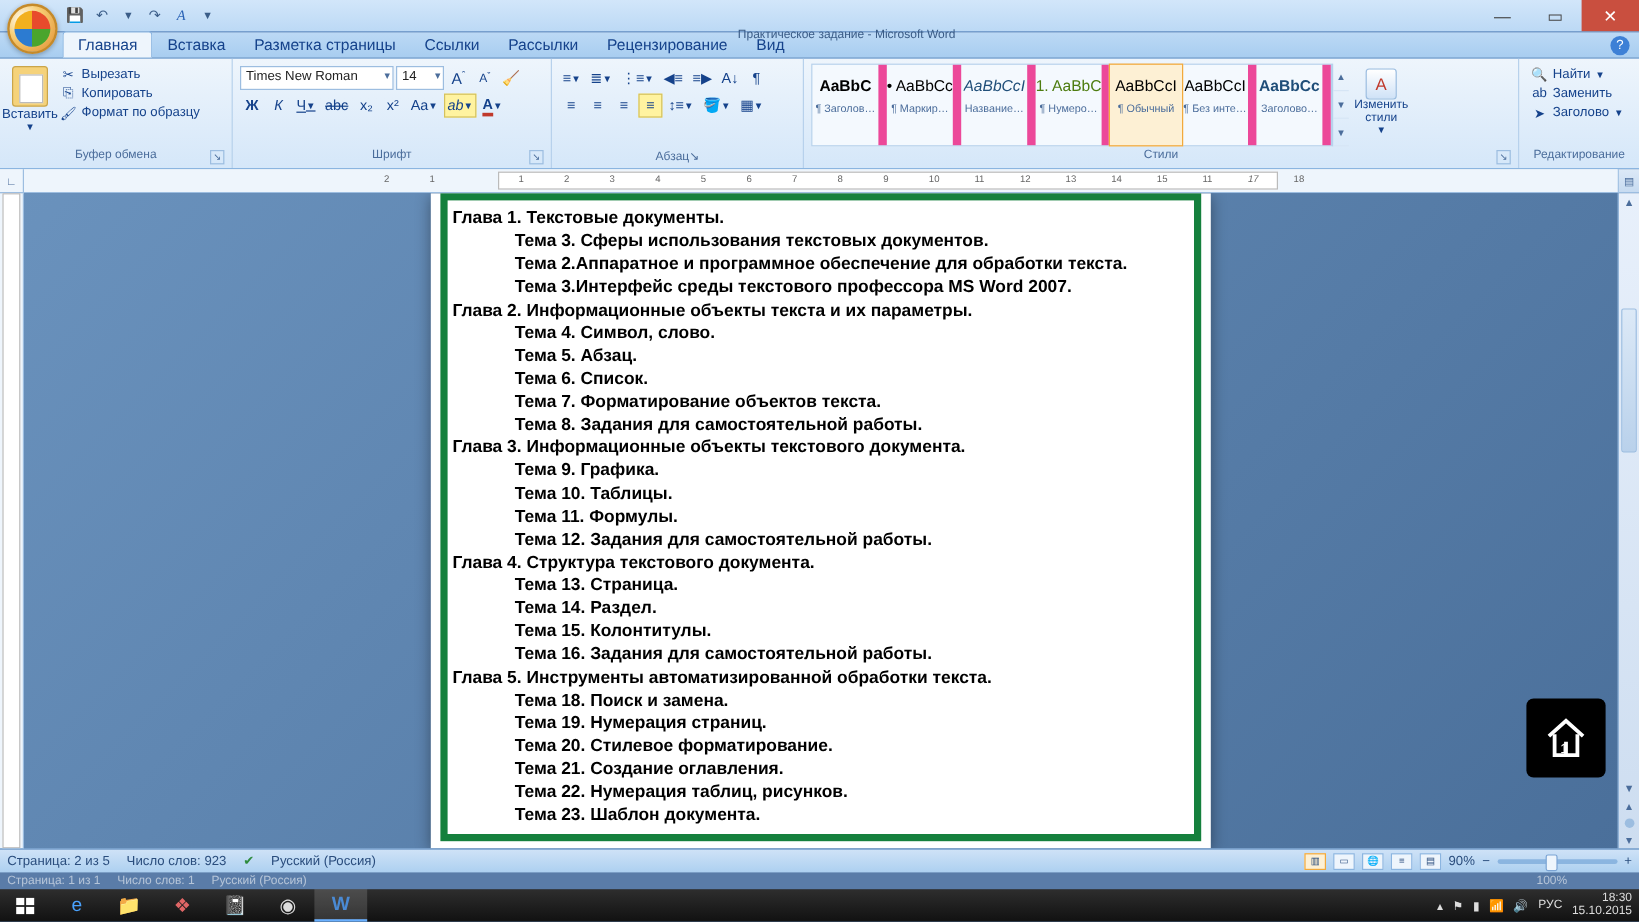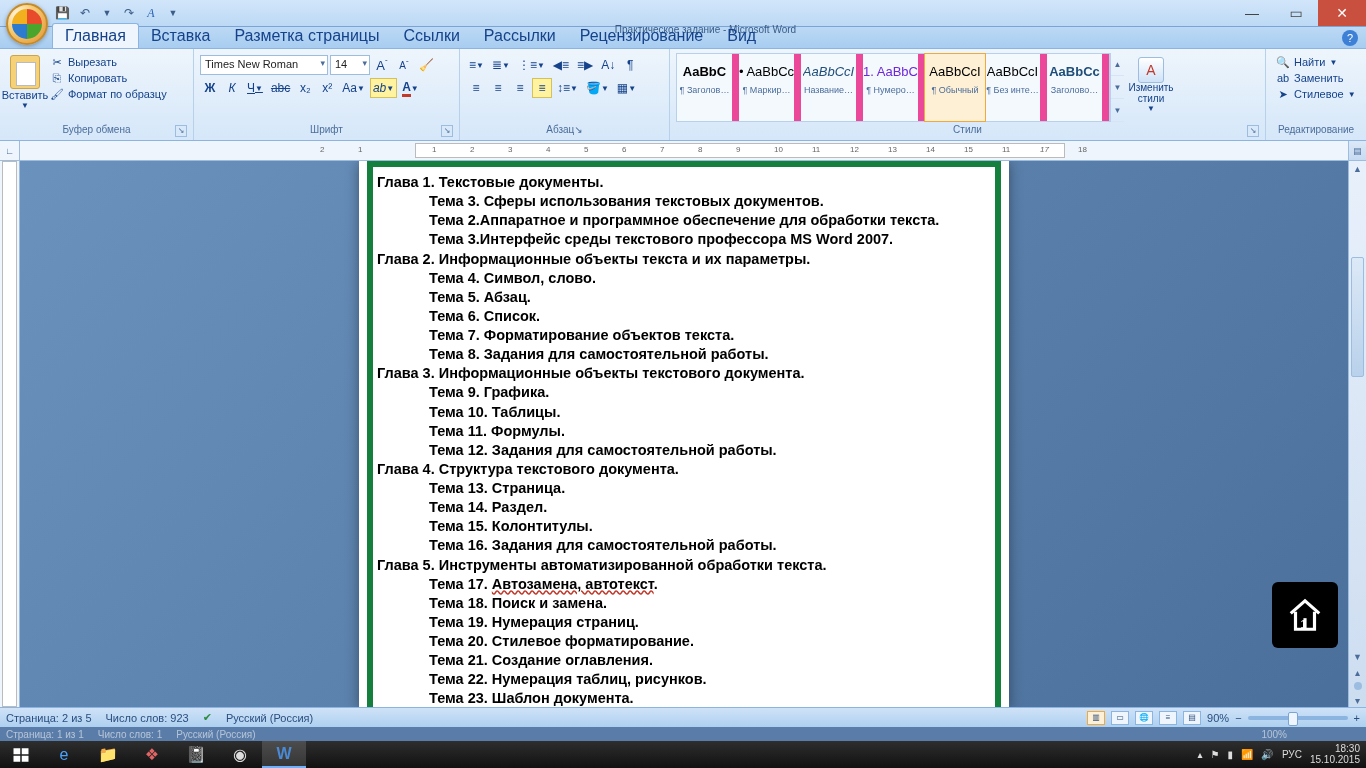--- a/index.html
+++ b/index.html
@@ -11,21 +11,21 @@
 .office-inner { position:absolute; inset:4px; border-radius:50%; background: conic-gradient(#e84b2c 0 90deg,#4aa52d 90deg 180deg,#2c7bd1 180deg 270deg,#f2b01e 270deg 360deg); }
 .qat { margin-left: 55px; display: flex; gap: 6px; align-items: center; }
 .qat .qbtn { width: 16px; height: 16px; display:flex; align-items:center; justify-content:center; color:#3b5d88; font-size:12px; }
 .title-text { flex: 1; text-align: center; font-size: 10px; color: #3a5b86; margin-top: 32px; }
 .win-ctrls { display: flex; height: 100%; }
 .win-ctrls div { width: 44px; display: flex; align-items: center; justify-content: center; color: #444; font-size: 14px; }
 .win-ctrls .close { background: #c94f3f; color: #fff; width: 48px; }
 
 
 .tabstrip { height: 22px; background: linear-gradient(#bcd9f5,#a8cdf0); display: flex; padding-left: 52px; align-items: flex-end; border-bottom: 1px solid #8bb5e0; }
-.tab { padding: 3px 12px; font-size: 16px; color: #15428b; cursor: default; }
+.tab { padding: 3px 12px; font-size: 13px; color: #15428b; cursor: default; }
 .tab.active { background: #eef5fc; border: 1px solid #8bb5e0; border-bottom: none; border-radius: 3px 3px 0 0; }
 .help-btn { margin-left: auto; margin-right: 8px; width:16px; height:16px; border-radius:50%; background:#3d80d6; color:#fff; font-size:11px; display:flex; align-items:center; justify-content:center; align-self:center; }
 
 
 .ribbon { height: 92px; background: linear-gradient(#eef5fc,#d5e7f9); display: flex; border-bottom: 1px solid #8bb5e0; }
 .group { border-right: 1px solid #b7d1ec; display: flex; flex-direction: column; padding: 2px 4px 0; }
 .group-body { flex: 1; display: flex; }
 .group-label { height: 16px; font-size: 10px; color: #4b6d9b; text-align: center; position: relative; }
 .group-label .dlg { position: absolute; right: 2px; top: 1px; width: 12px; height: 12px; border: 1px solid #9cbde0; font-size: 8px; line-height:10px; color:#4b6d9b; }
 
@@ -258,21 +258,21 @@
           </div>
           <div class="style-item">
             <div class="style-prev" style="color: rgb(0, 0, 0);">• AaBbCc</div>
             <div class="style-name">¶ Маркир…</div>
           </div>
           <div class="style-item">
             <div class="style-prev" style="font-style: italic; color: rgb(31, 78, 121);">AaBbCcI</div>
             <div class="style-name">Название…</div>
           </div>
           <div class="style-item">
-            <div class="style-prev" style="color: #6d28d9;">1. AaBbC</div>
+            <div class="style-prev" style="color: #4d7c0f;">1. AaBbC</div>
             <div class="style-name">¶ Нумеро…</div>
           </div>
           <div class="style-item sel">
             <div class="style-prev" style="color: rgb(0, 0, 0);">AaBbCcI</div>
             <div class="style-name">¶ Обычный</div>
           </div>
           <div class="style-item">
             <div class="style-prev" style="color: rgb(0, 0, 0);">AaBbCcI</div>
             <div class="style-name">¶ Без инте…</div>
           </div>
@@ -304,21 +304,21 @@
             <span class="mini-icon">🔍</span>
             <span>Найти</span>
             <span style="font-size:8px">▼</span>
           </div>
       <div class="clip-row">
             <span class="mini-icon">ab</span>
             <span>Заменить</span>
           </div>
       <div class="clip-row">
             <span class="mini-icon">➤</span>
-            <span>Стилевое</span>
+            <span>Заголово</span>
             <span style="font-size:8px">▼</span>
           </div>
     </div>
       </div>
     <div class="group-label"><span>Редактирование</span></div>
   </div>
 </div>
 
 <div class="ruler-bar">
   <div class="ruler-corner">∟</div>
@@ -369,21 +369,20 @@
           <div class="tm">Тема 9. Графика.</div>
           <div class="tm">Тема 10. Таблицы.</div>
           <div class="tm">Тема 11. Формулы.</div>
           <div class="tm">Тема 12.  Задания для самостоятельной работы.</div>
           <div class="ch">Глава 4. Структура текстового документа.</div>
           <div class="tm">Тема 13. Страница.</div>
           <div class="tm">Тема 14. Раздел.</div>
           <div class="tm">Тема 15. Колонтитулы.</div>
           <div class="tm">Тема 16. Задания для самостоятельной работы.</div>
           <div class="ch">Глава 5. Инструменты автоматизированной обработки текста.</div>
-          <div class="tm"><span>Тема 17. </span><span class="wavy">Автозамена, автотекст</span><span>.</span></div>
           <div class="tm">Тема 18. Поиск и замена.</div>
           <div class="tm">Тема 19. Нумерация страниц.</div>
           <div class="tm">Тема 20. Стилевое форматирование.</div>
           <div class="tm">Тема 21. Создание оглавления.</div>
           <div class="tm">Тема 22. Нумерация таблиц, рисунков.</div>
           <div class="tm">Тема 23. Шаблон документа.</div>
         </div>
     </div>
   </div>
   <div class="vscroll">
@@ -397,21 +396,21 @@
         <span></span>
       </div>
     <div class="nav">▾</div>
   </div>
 </div>
 
 <div class="ghost-status">
   <span>Страница: 1 из 1</span>
   <span>Число слов: 1</span>
   <span>Русский (Россия)</span>
-  <span style="margin-left:auto;margin-right:79px">100%</span>
+  <span style="margin-left:auto;margin-right:60px">100%</span>
 </div>
 
 <div class="statusbar">
   <span>Страница: 2 из 5</span>
   <span>Число слов: 923</span>
   <span style="color:#2e8b3d">✔</span>
   <span>Русский (Россия)</span>
   <div class="right">
     <div class="view-btn on">▥</div>
     <div class="view-btn">▭</div>

